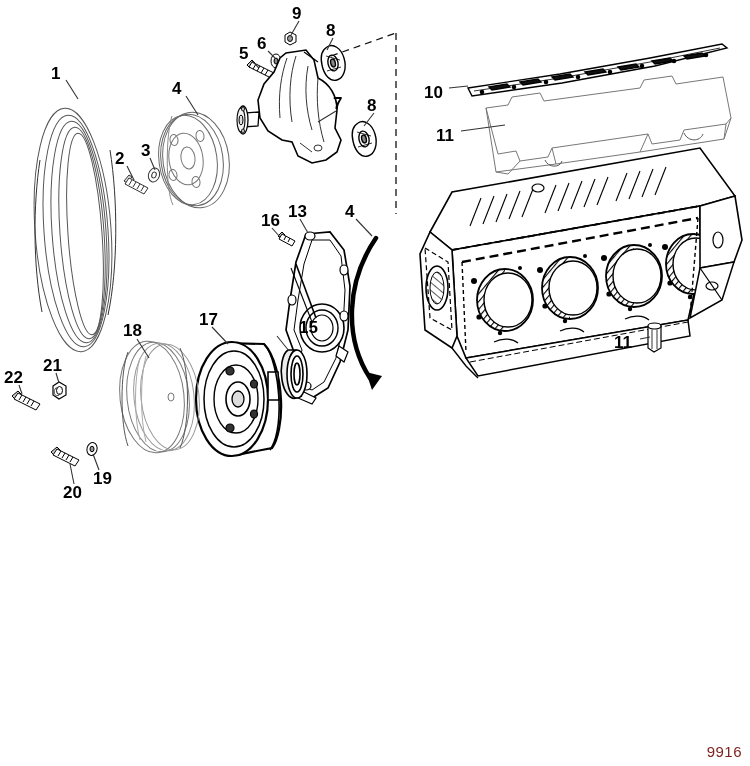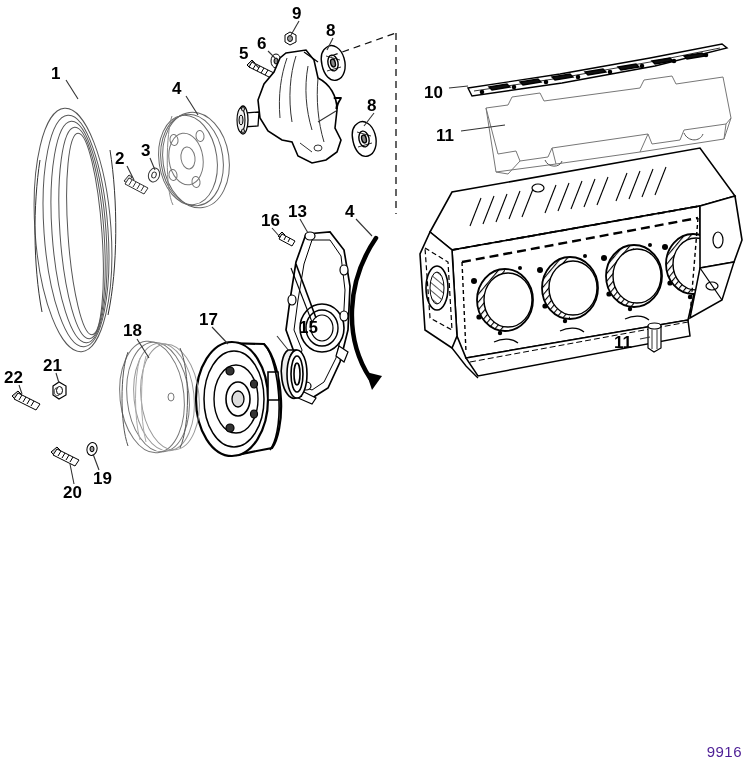--- a/index.html
+++ b/index.html
@@ -15,21 +15,21 @@
     line-height:1;
     white-space:nowrap;
     user-select:none;
   }
   #partnum{
     position:absolute;
     right:8px;
     bottom:6px;
     font-family:"Liberation Sans", sans-serif;
     font-size:15px;
-    color:#4c1d95;
+    color:#7f1d1d;
     letter-spacing:0.5px;
   }
 </style>
 </head>
 <body>
 
 <div id="page">
 
   <svg id="diagram" viewBox="0 0 750 766">
     <defs>

